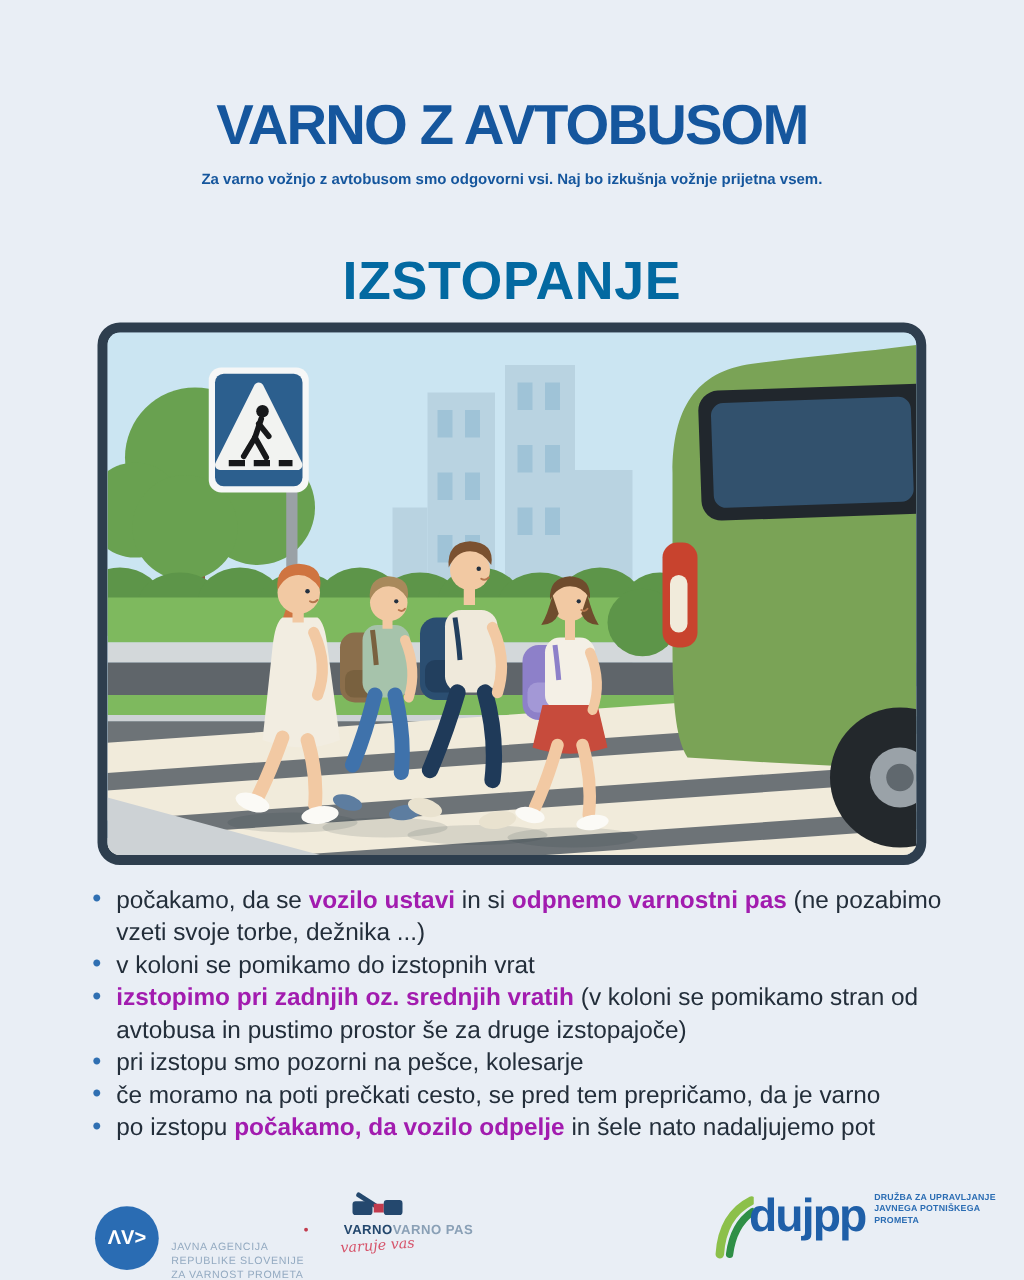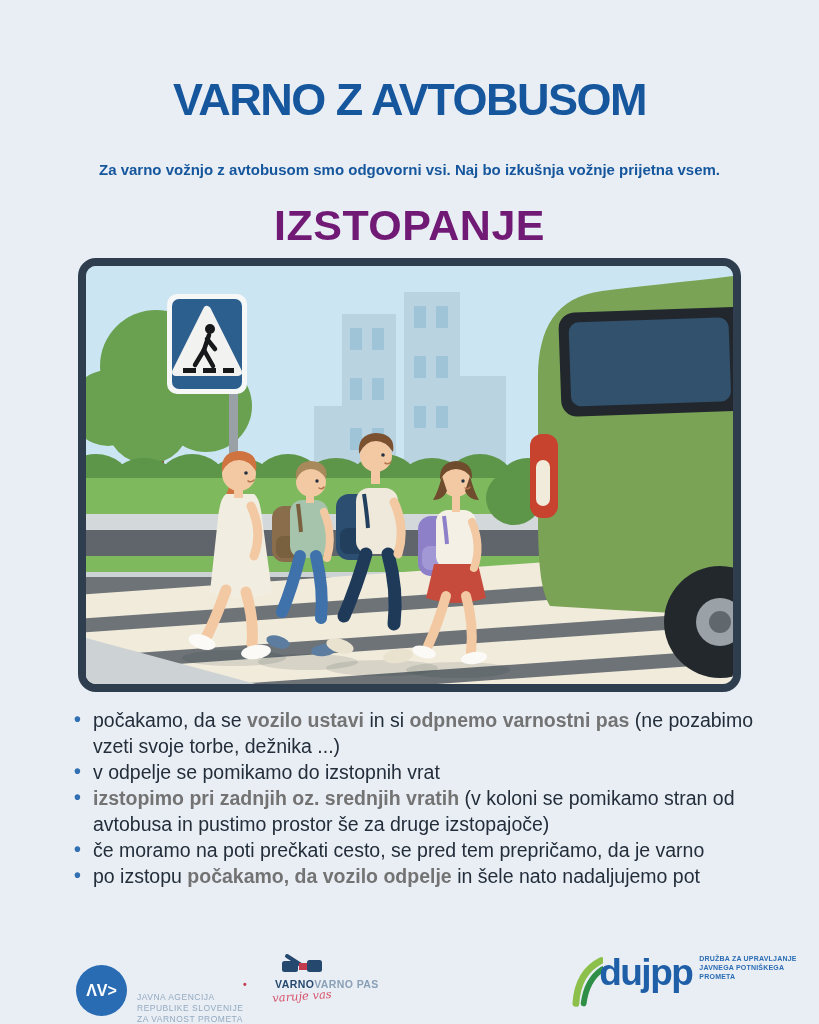--- a/index.html
+++ b/index.html
@@ -1,26 +1,26 @@
 <!DOCTYPE html>
 <html><head>
 <meta charset="utf-8">
 <style>
   html,body{margin:0;padding:0;}
   body{width:819px;height:1024px;background:#e9eef5;font-family:"Liberation Sans",sans-serif;position:relative;overflow:hidden;}
   .poster{position:absolute;inset:0;}
   .title{position:absolute;left:0;top:74px;width:100%;text-align:center;font-size:45px;font-weight:700;letter-spacing:-1.5px;color:#15569d;white-space:nowrap;}
-  .subtitle{position:absolute;left:0;top:161px;width:100%;text-align:center;font-size:15px;font-weight:700;color:#15569d;}
-  .section-title{position:absolute;left:0;top:201px;width:100%;text-align:center;font-size:43px;font-weight:700;letter-spacing:0.5px;color:#701a75;}
+  .subtitle{position:absolute;left:0;top:136px;width:100%;text-align:center;font-size:12px;font-weight:700;color:#15569d;}
+  .section-title{position:absolute;left:0;top:201px;width:100%;text-align:center;font-size:43px;font-weight:700;letter-spacing:0.5px;color:#0369a1;}
   .frame{position:absolute;left:78px;top:258px;width:647px;height:418px;border:8px solid #2e3e4e;border-radius:18px;overflow:hidden;background:#cbe5f2;}
   .frame svg{display:block;}
   .bullets{position:absolute;left:72px;top:707px;width:684px;margin:0;padding:0;list-style:none;}
   .bullets li{position:relative;padding-left:21px;font-size:19.5px;line-height:26px;color:#232e3a;}
   .bullets li::before{content:"\2022";position:absolute;left:2px;top:-1px;color:#2f6fb2;font-weight:700;}
-  .bullets .b{font-weight:700;color:#737373;}
+  .bullets .b{font-weight:700;color:#a21caf;}
   .footer{position:absolute;left:0;top:948px;width:819px;height:80px;}
   .avp{position:absolute;left:76px;top:8px;display:flex;align-items:center;gap:10px;}
   .avp-circle{width:51px;height:51px;border-radius:50%;background:#2a6cb3;display:flex;align-items:center;justify-content:center;color:#ffffff;font-weight:700;font-size:16px;letter-spacing:0px;}
   .avp-text{font-size:8.5px;line-height:11px;color:#93aac1;font-weight:400;letter-spacing:0.5px;text-transform:uppercase;margin-top:36px;}
   .belt{position:absolute;left:243px;top:5px;width:118px;text-align:center;}
   .belt-icon{display:block;margin:0 auto 1px auto;}
   .belt-label{font-size:10.5px;font-weight:700;letter-spacing:0.4px;white-space:nowrap;}
   .belt-label .pfx{color:#c23b4e;}
   .belt-label .main{color:#24486e;margin-left:28px;}
   .belt-label .rest{color:#8aa0b6;}
@@ -209,22 +209,23 @@
         <path d="M384 210 q4 16 9 24 q-10 0 -14 -9 z" fill="#6f4c2d"></path>
         <path d="M356 210 q-4 16 -9 24 q10 0 14 -9 z" fill="#6f4c2d"></path>
         <circle cx="377" cy="215" r="1.7" fill="#233040"></circle>
         <path d="M379 222 q3 2 5 -1" stroke="#b4764d" stroke-width="1.5" fill="none" stroke-linecap="round"></path>
       </g>
     </svg>
   </div>
 
   <ul class="bullets">
       <li><span>počakamo, da se </span><span class="b">vozilo ustavi</span><span> in si </span><span class="b">odpnemo varnostni pas</span><span> (ne pozabimo vzeti svoje torbe, dežnika ...)</span></li>
-      <li><span>v odpelje se pomikamo do izstopnih vrat</span></li>
+      <li><span>v koloni se pomikamo do izstopnih vrat</span></li>
       <li><span class="b">izstopimo pri zadnjih oz. srednjih vratih</span><span> (v koloni se pomikamo stran od avtobusa in pustimo prostor še za druge izstopajoče)</span></li>
+      <li><span>pri izstopu smo pozorni na pešce, kolesarje</span></li>
       <li><span>če moramo na poti prečkati cesto, se pred tem prepričamo, da je varno</span></li>
       <li><span>po izstopu </span><span class="b">počakamo, da vozilo odpelje</span><span> in šele nato nadaljujemo pot</span></li>
     </ul>
 
   <div class="footer">
     <div class="avp">
       <div class="avp-circle">ΛV&gt;</div>
       <div class="avp-text">
         <div>JAVNA AGENCIJA</div>
         <div>REPUBLIKE SLOVENIJE</div>

